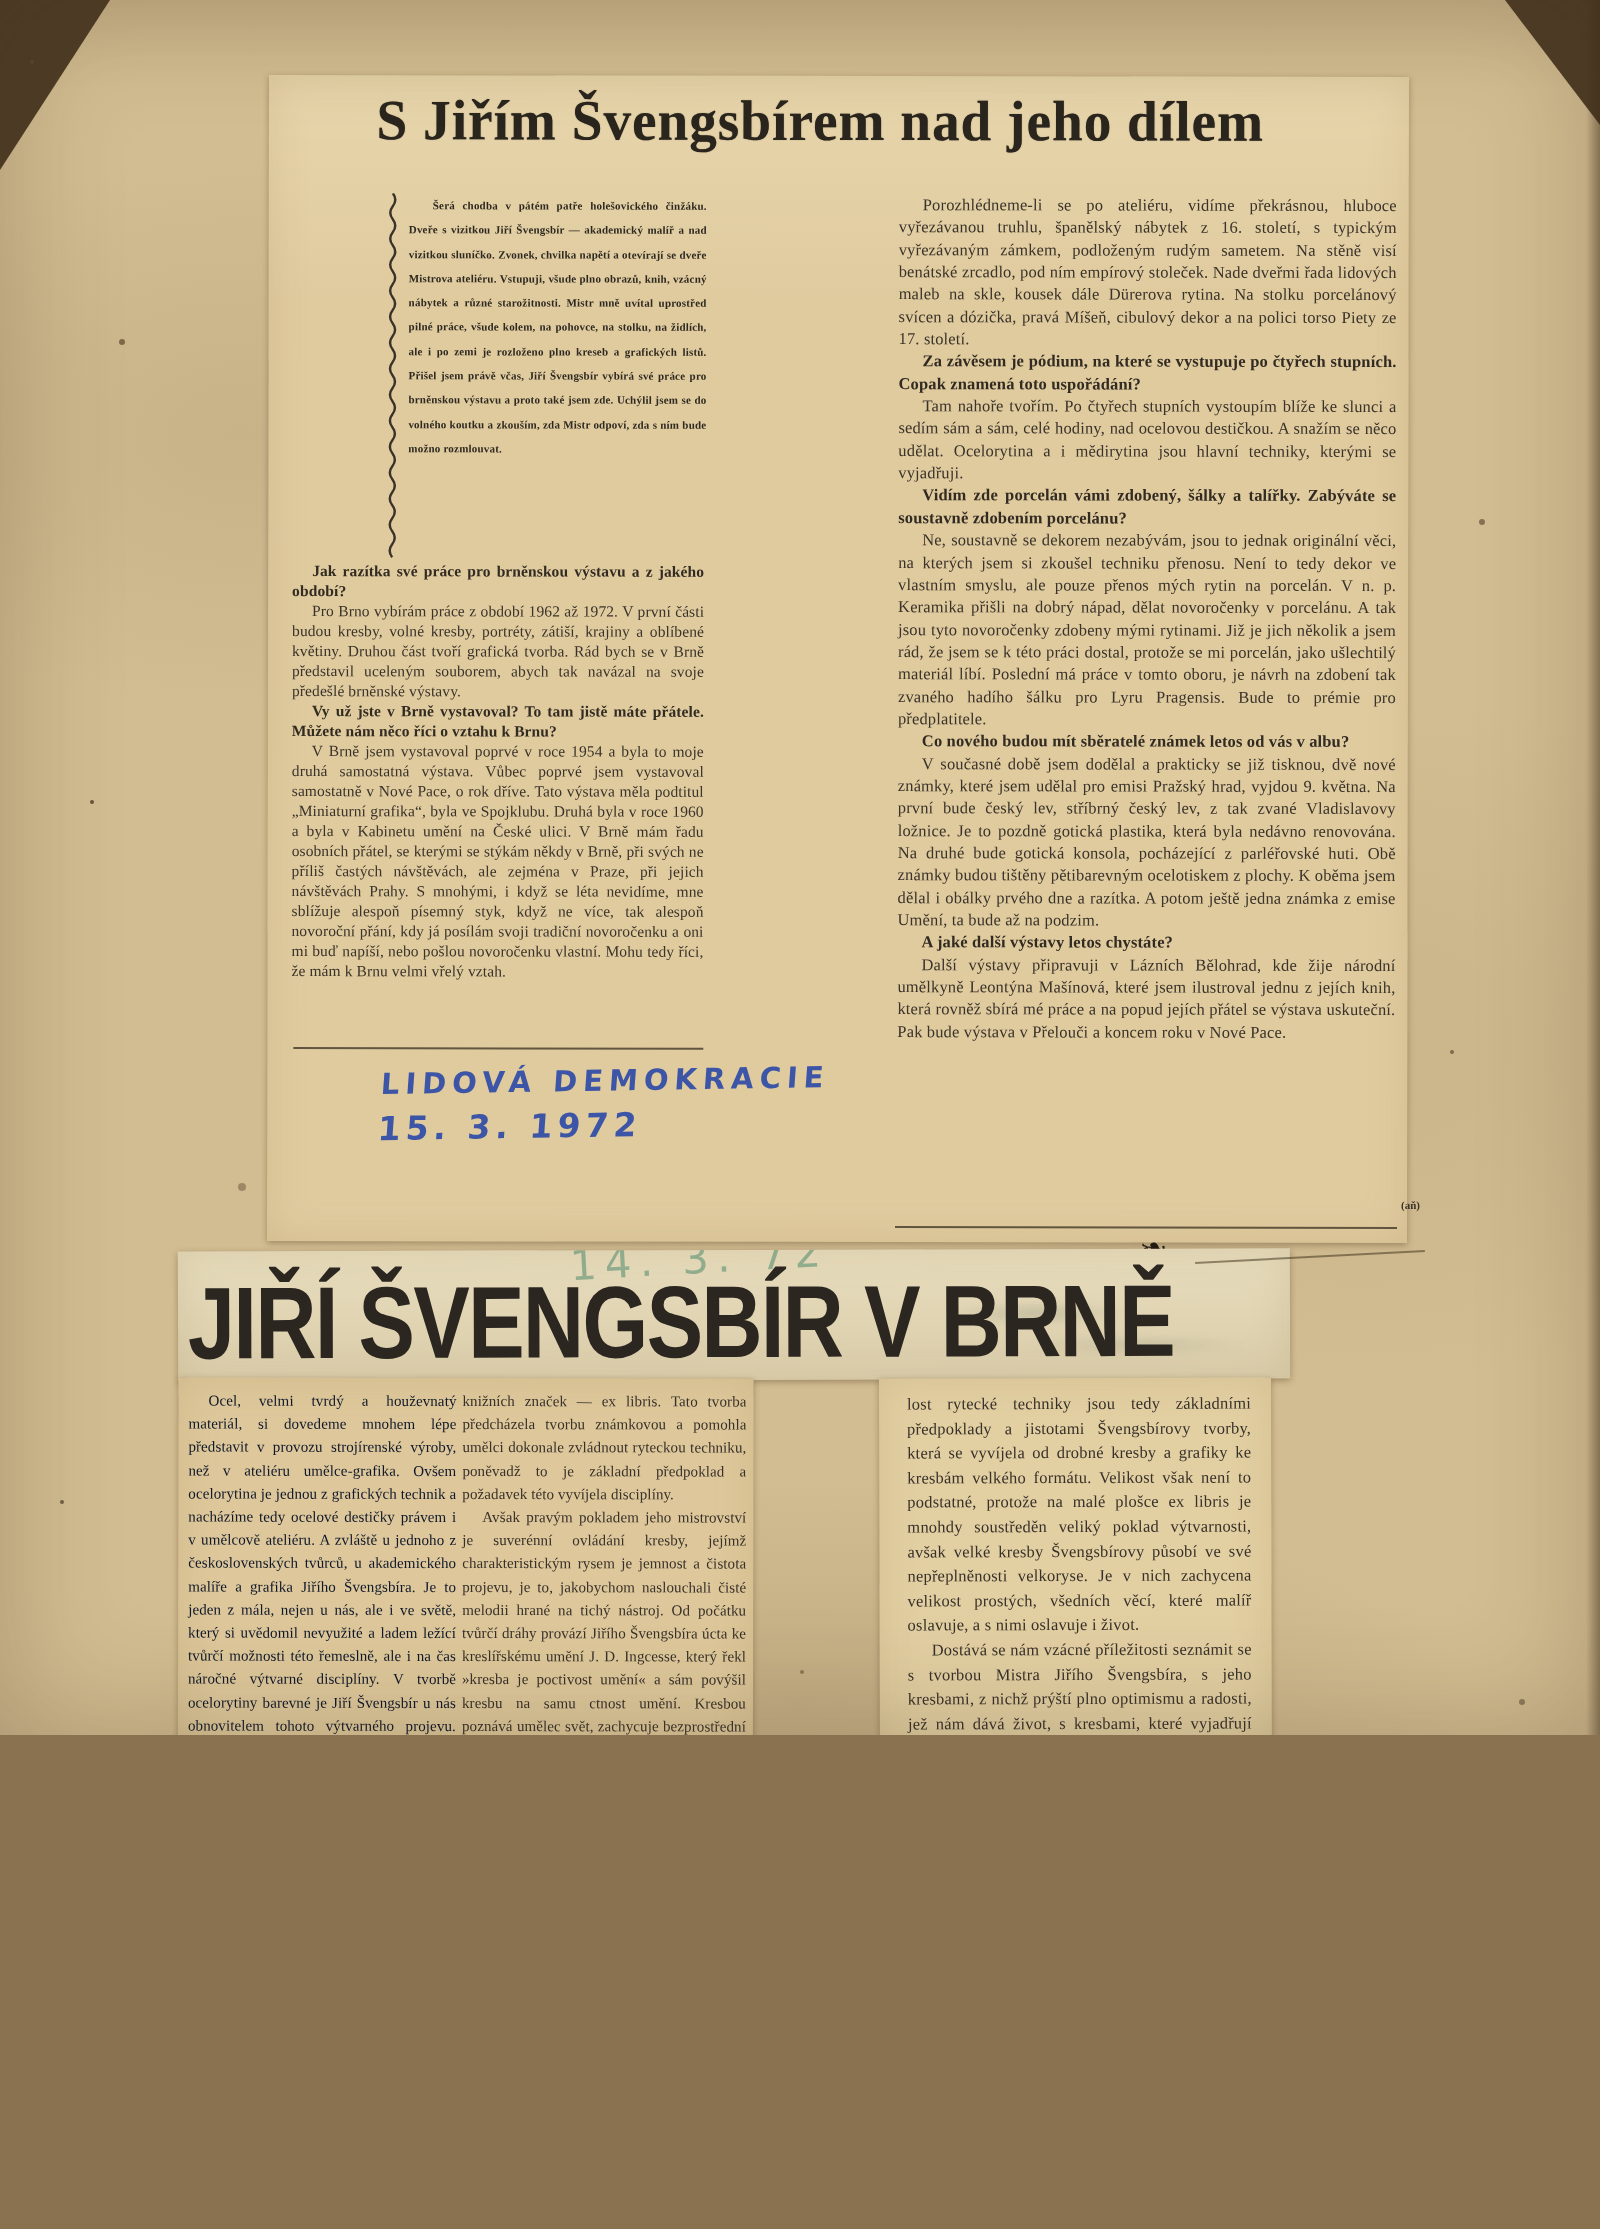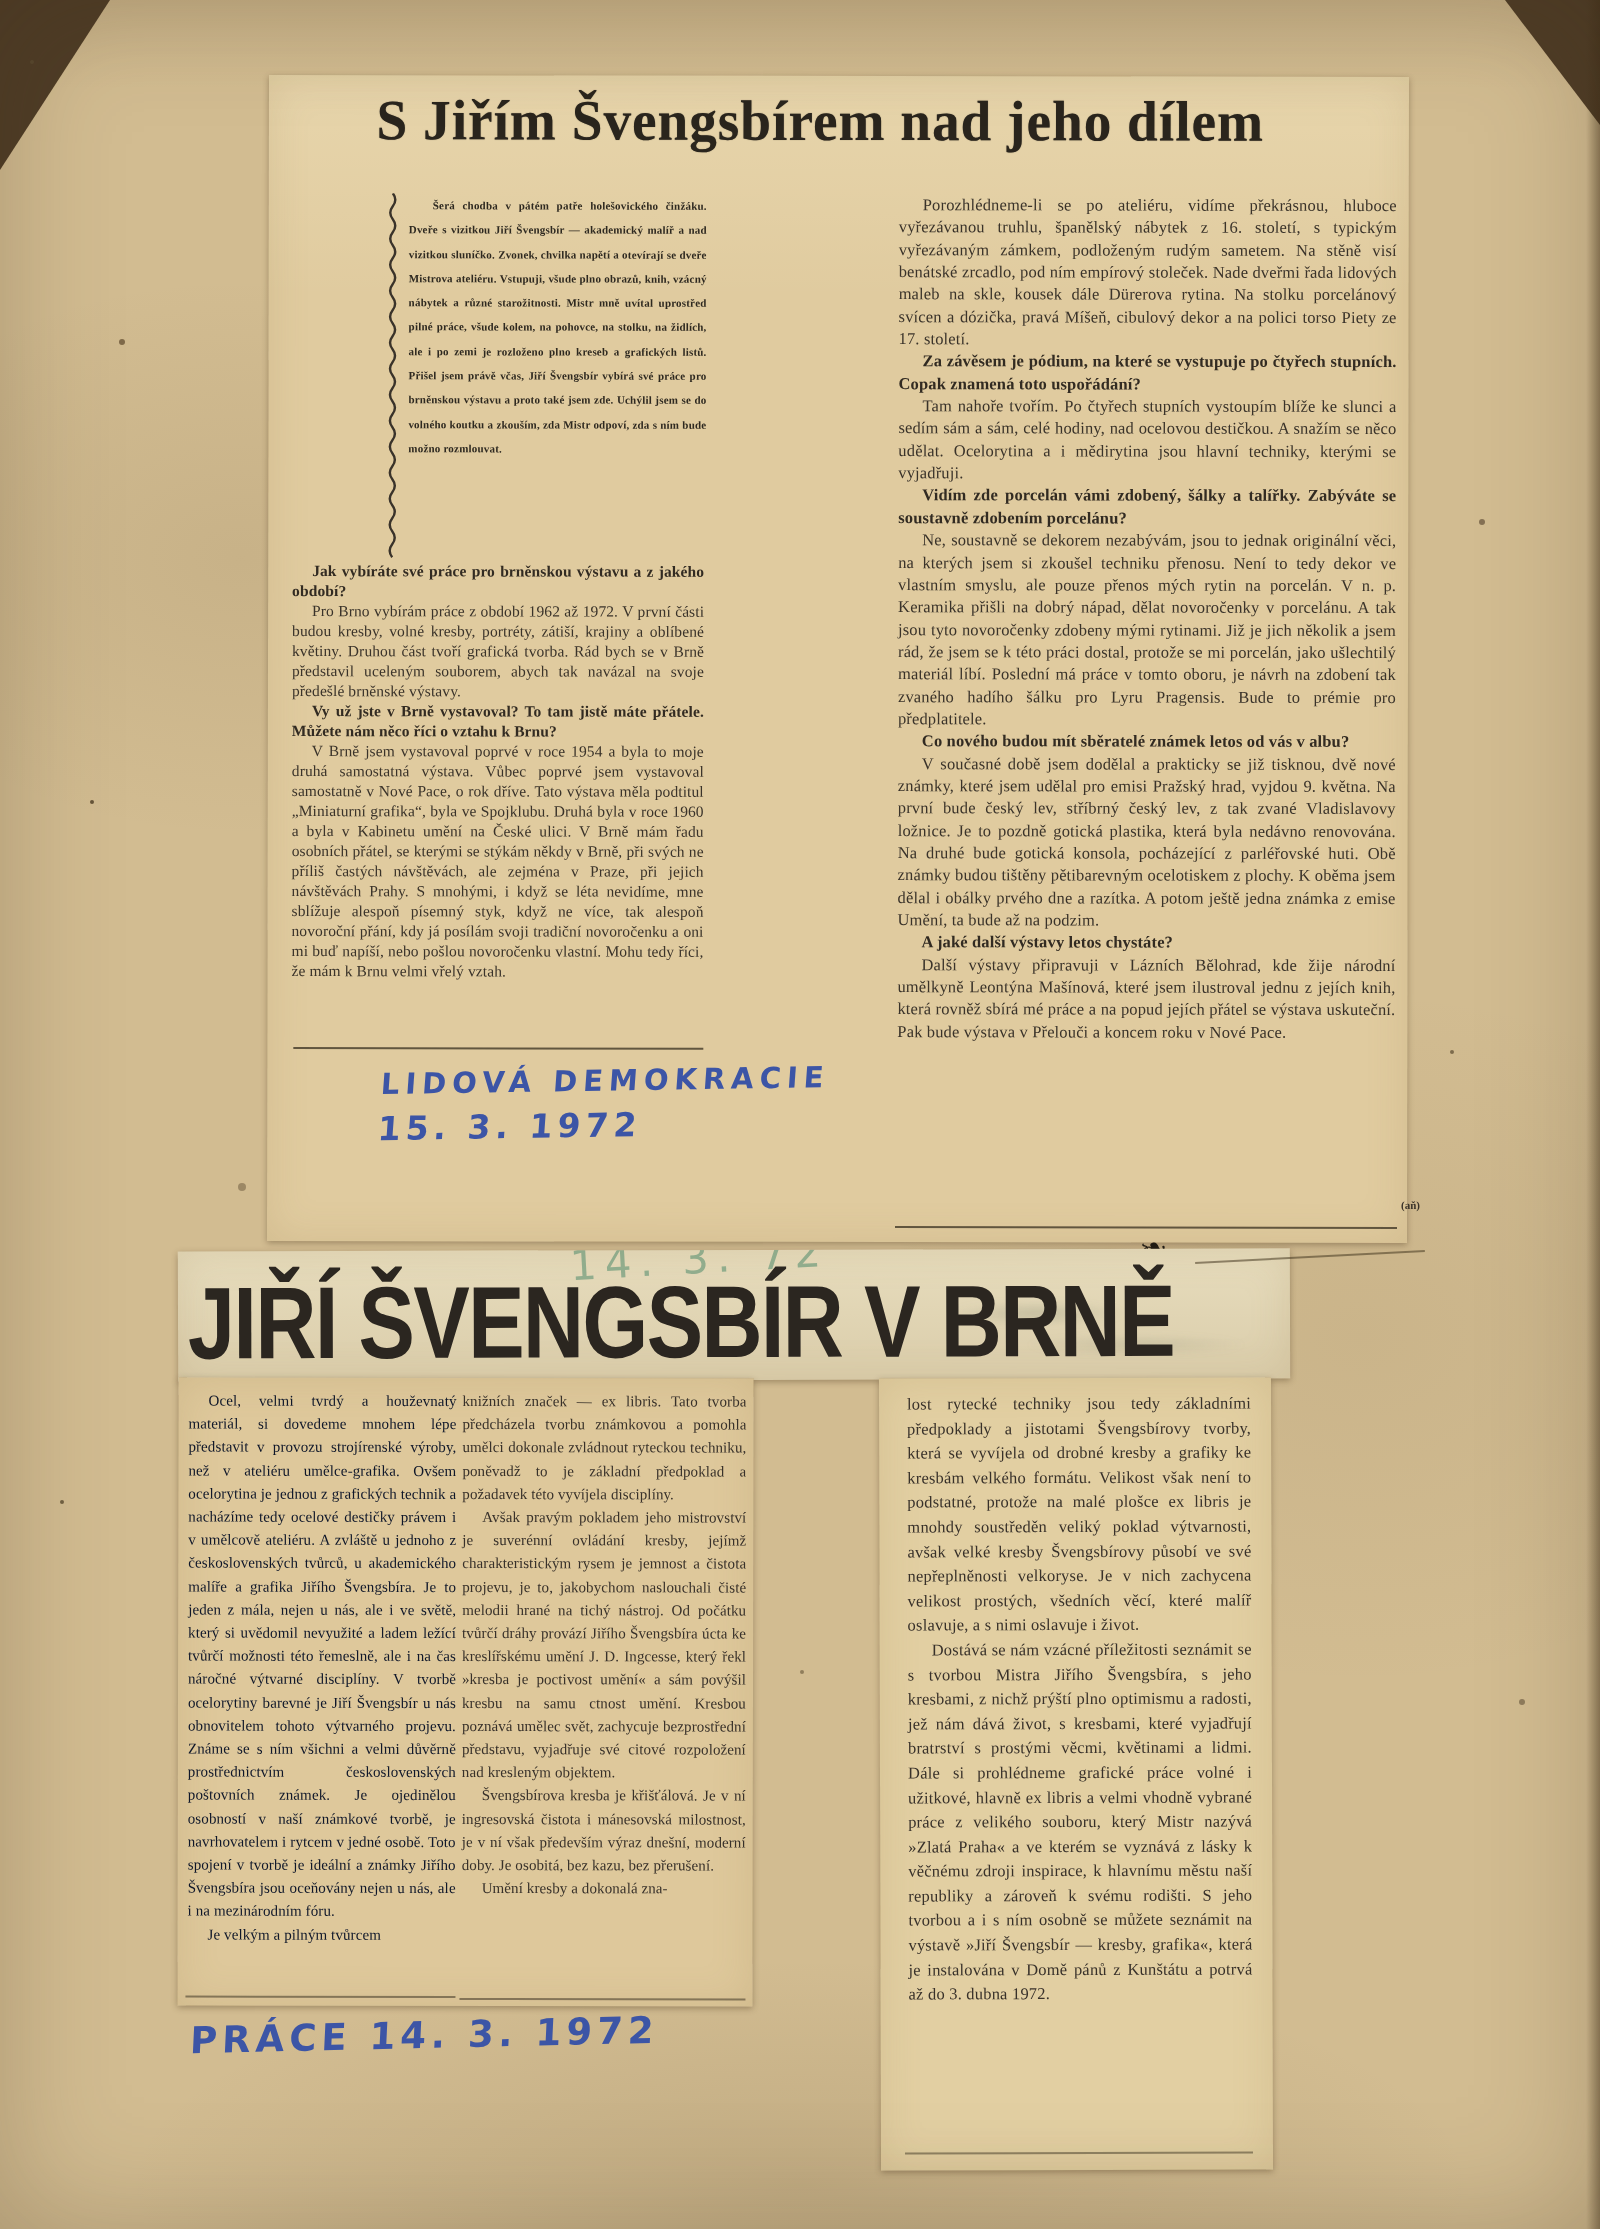--- a/index.html
+++ b/index.html
@@ -1,17 +1,17 @@
 <!DOCTYPE html>
 <html><head>
 <meta charset="utf-8">
 <style>
   html,body{margin:0;padding:0;background:#8a7250;}
   .page{
-    position:relative;width:1600px;height:2229px;overflow:hidden;
+    position:relative;width:1600px;height:1735px;overflow:hidden;
     background-color:#d2bc91;
     background-image:
       radial-gradient(ellipse 600px 400px at 15% 25%, rgba(110,88,55,.10), transparent 70%),
       radial-gradient(ellipse 700px 500px at 85% 60%, rgba(110,88,55,.08), transparent 70%),
       radial-gradient(ellipse 900px 300px at 50% 98%, rgba(96,76,46,.14), transparent 75%),
       linear-gradient(180deg, rgba(120,95,60,.10), rgba(0,0,0,0) 90px);
     font-family:"Liberation Serif", serif;
   }
   .page::after{content:"";position:absolute;inset:0;pointer-events:none;
     box-shadow:inset 0 0 120px rgba(70,52,28,.28);}
@@ -83,21 +83,21 @@
 
     <h1 class="t1">S Jiřím Švengsbírem nad jeho dílem</h1>
 
     <svg class="zig" width="12" height="378" viewBox="0 0 12 378">
       <path d="M6 0 q5 6.5 0 13 t0 13 t0 13 t0 13 t0 13 t0 13 t0 13 t0 13 t0 13 t0 13 t0 13 t0 13 t0 13 t0 13 t0 13 t0 13 t0 13 t0 13 t0 13 t0 13 t0 13 t0 13 t0 13 t0 13 t0 13 t0 13 t0 13 t0 13" fill="none" stroke="#3a332a" stroke-width="2.4"></path>
     </svg>
 
     <div class="lead">Šerá chodba v pátém patře holešovického činžáku. Dveře s vizitkou Jiří Švengsbír — akademický malíř a nad vizitkou sluníčko. Zvonek, chvilka napětí a otevírají se dveře Mistrova ateliéru. Vstupuji, všude plno obrazů, knih, vzácný nábytek a různé starožitnosti. Mistr mně uvítal uprostřed pilné práce, všude kolem, na pohovce, na stolku, na židlích, ale i po zemi je rozloženo plno kreseb a grafických listů. Přišel jsem právě včas, Jiří Švengsbír vybírá své práce pro brněnskou výstavu a proto také jsem zde. Uchýlil jsem se do volného koutku a zkouším, zda Mistr odpoví, zda s ním bude možno rozmlouvat.</div>
 
     <div class="colL">
-      <p class="q">Jak vybíráte své práce pro brněnskou výstavu a z jakého období?</p>
+      <p class="q">Jak razítka své práce pro brněnskou výstavu a z jakého období?</p>
       <p class="a">Pro Brno vybírám práce z období 1962 až 1972. V první části budou kresby, volné kresby, portréty, zátiší, krajiny a oblíbené květiny. Druhou část tvoří grafická tvorba. Rád bych se v Brně představil uceleným souborem, abych tak navázal na svoje předešlé brněnské výstavy.</p>
       <p class="q">Vy už jste v Brně vystavoval? To tam jistě máte přátele. Můžete nám něco říci o vztahu k Brnu?</p>
       <p class="a">V Brně jsem vystavoval poprvé v roce 1954 a byla to moje druhá samostatná výstava. Vůbec poprvé jsem vystavoval samostatně v Nové Pace, o rok dříve. Tato výstava měla podtitul „Miniaturní grafika“, byla ve Spojklubu. Druhá byla v roce 1960 a byla v Kabinetu umění na České ulici. V Brně mám řadu osobních přátel, se kterými se stýkám někdy v Brně, při svých ne příliš častých návštěvách, ale zejména v Praze, při jejich návštěvách Prahy. S mnohými, i když se léta nevidíme, mne sblížuje alespoň písemný styk, když ne více, tak alespoň novoroční přání, kdy já posílám svoji tradiční novoročenku a oni mi buď napíší, nebo pošlou novoročenku vlastní. Mohu tedy říci, že mám k Brnu velmi vřelý vztah.</p>
     </div>
     <div class="rule" style="left:26px;top:972px;width:410px;"></div>
 
     <div class="colR">
       <p class="a">Porozhlédneme-li se po ateliéru, vidíme překrásnou, hluboce vyřezávanou truhlu, španělský nábytek z 16. století, s typickým vyřezávaným zámkem, podloženým rudým sametem. Na stěně visí benátské zrcadlo, pod ním empírový stoleček. Nade dveřmi řada lidových maleb na skle, kousek dále Dürerova rytina. Na stolku porcelánový svícen a dózička, pravá Míšeň, cibulový dekor a na polici torso Piety ze 17. století.</p>
       <p class="q">Za závěsem je pódium, na které se vystupuje po čtyřech stupních. Copak znamená toto uspořádání?</p>
       <p class="a">Tam nahoře tvořím. Po čtyřech stupních vystoupím blíže ke slunci a sedím sám a sám, celé hodiny, nad ocelovou destičkou. A snažím se něco udělat. Ocelorytina a i mědirytina jsou hlavní techniky, kterými se vyjadřuji.</p>

